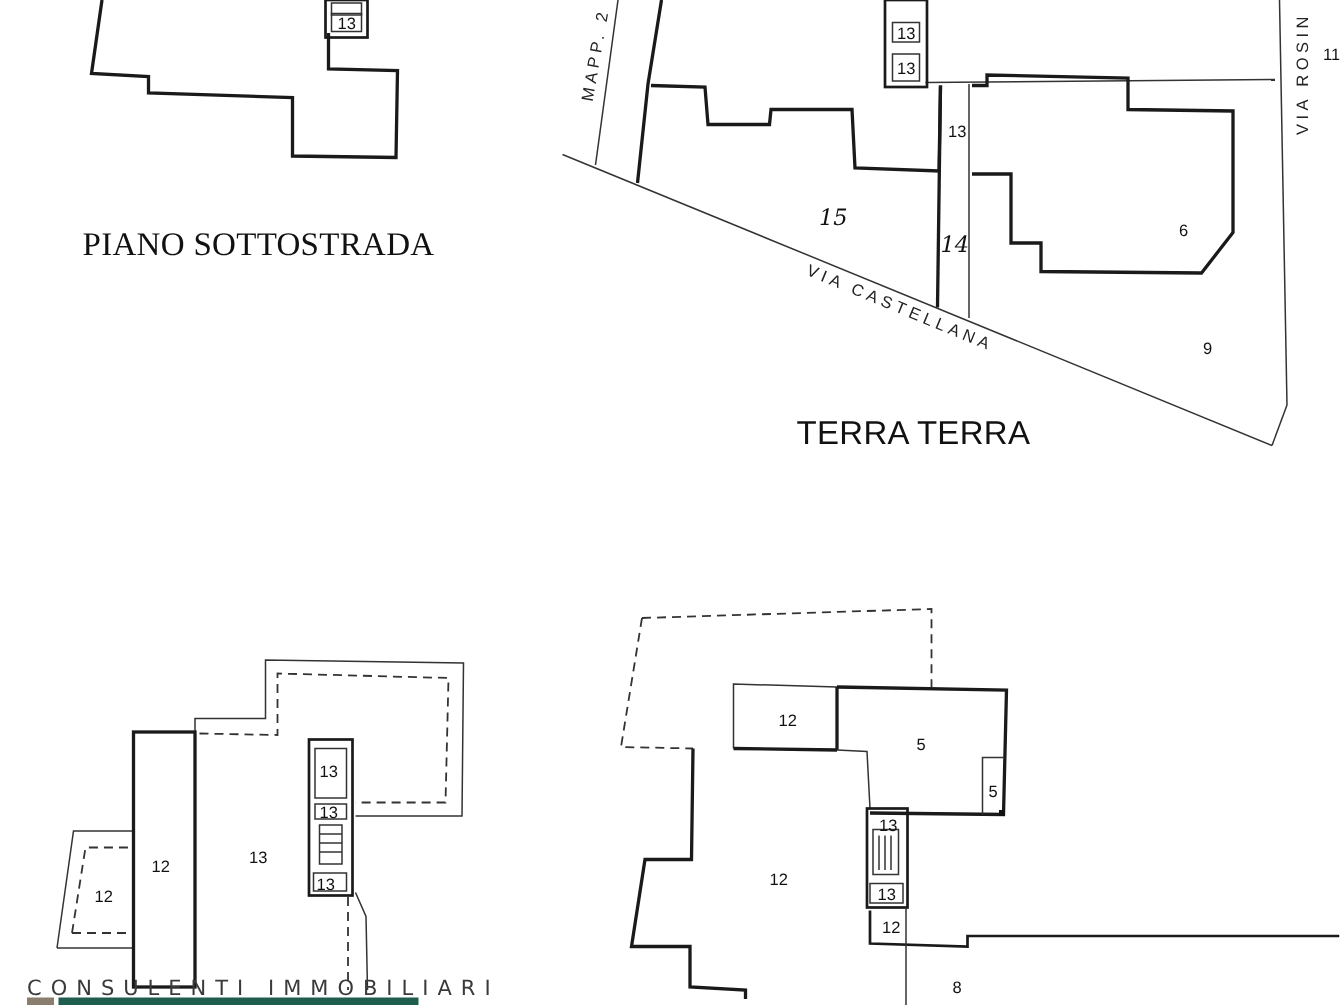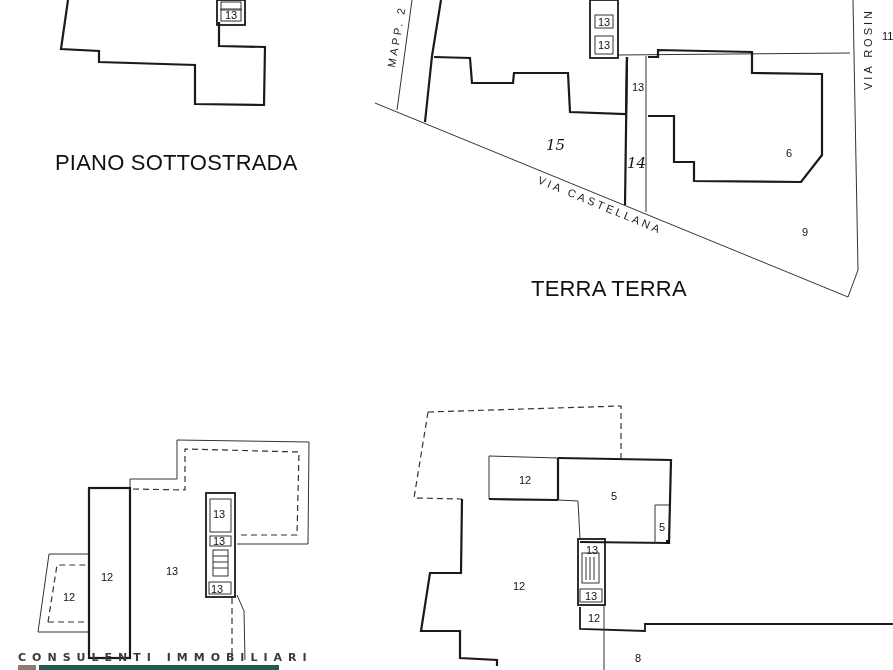--- a/index.html
+++ b/index.html
@@ -5,21 +5,21 @@
     html, body { margin:0; padding:0; background:#ffffff; }
     body { width:893px; height:670px; overflow:hidden; position:relative; font-family:"Liberation Sans", sans-serif; }
     svg.plan { position:absolute; left:0; top:0; width:893px; height:670px; }
     .wall { fill:none; stroke:#1a1a1a; stroke-width:2.2; stroke-linejoin:miter; }
     .thin { fill:none; stroke:#333; stroke-width:1; }
     .dash { fill:none; stroke:#333; stroke-width:1.2; stroke-dasharray:6 4; }
     .room-label { font-family:"Liberation Sans", sans-serif; font-size:11px; fill:#111; }
     .hand-label { font-family:"DejaVu Serif", serif; font-style:italic; font-size:15px; fill:#111; }
     .street { font-family:"Liberation Sans", sans-serif; font-size:11px; letter-spacing:3px; fill:#222; }
     .floor-title { position:absolute; font-family:"Liberation Sans", sans-serif; font-size:22px; color:#111; letter-spacing:0.2px; }
-    .brand { position:absolute; left:18px; top:651px; font-family:"DejaVu Sans", sans-serif; font-weight:bold; font-size:11px; letter-spacing:6px; color:#3a3a3a; }
+    .brand { position:absolute; left:18px; top:651px; font-family:"DejaVu Sans", sans-serif; font-weight:normal; font-size:14px; letter-spacing:6px; color:#3a3a3a; }
     .brand-bar-left { position:absolute; left:18px; top:665px; width:18px; height:5px; background:#8a7f6e; }
     .brand-bar { position:absolute; left:39px; top:665px; width:240px; height:5px; background:#1f5e4f; }
   </style>
 </head>
 <body>
 
 <svg class="plan" viewBox="0 0 893 670">
 
   <g>
     <polyline class="wall" points="68,0 61,49 99,51 99,62 195,65 195,104 264,105 265,47 219,46 219,22"></polyline>
@@ -111,18 +111,18 @@
     <text class="room-label" x="611" y="500">5</text>
     <text class="room-label" x="659" y="531">5</text>
     <text class="room-label" x="513" y="590">12</text>
     <text class="room-label" x="586" y="554">13</text>
     <text class="room-label" x="585" y="600">13</text>
     <text class="room-label" x="588" y="622">12</text>
     <text class="room-label" x="635" y="662">8</text>
   </g>
 </svg>
 
-<div class="floor-title" style="left:55px; top:150px;">PIANO SOTTOSTRADA</div>
+<div class="floor-title" style="left:55px; top:150px;font-family:Liberation Serif, serif;">PIANO SOTTOSTRADA</div>
 <div class="floor-title" style="left:531px; top:276px;">TERRA TERRA</div>
 
 <div class="brand">CONSULENTI IMMOBILIARI</div>
 <div class="brand-bar-left"></div>
 <div class="brand-bar"></div>
 
 </body></html>

